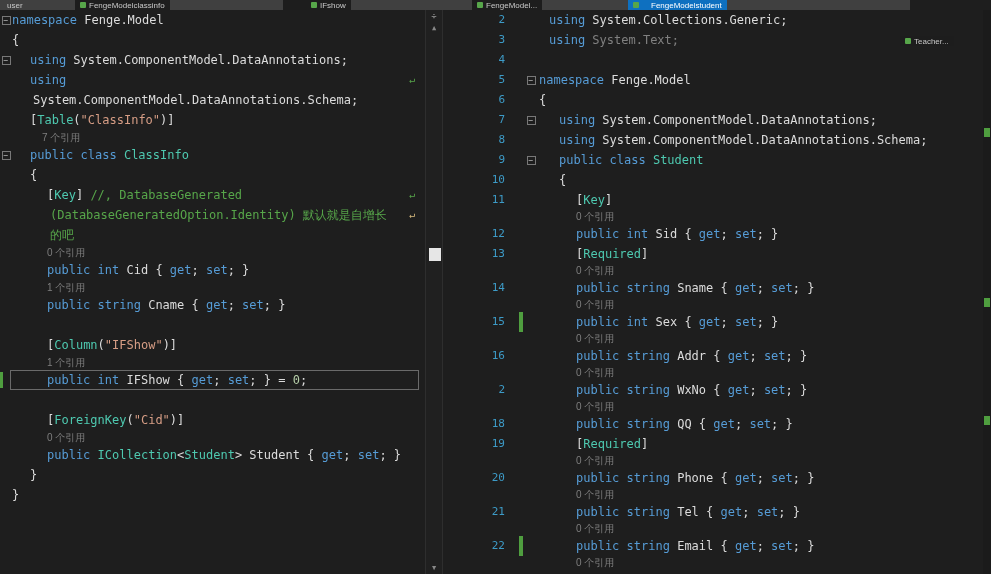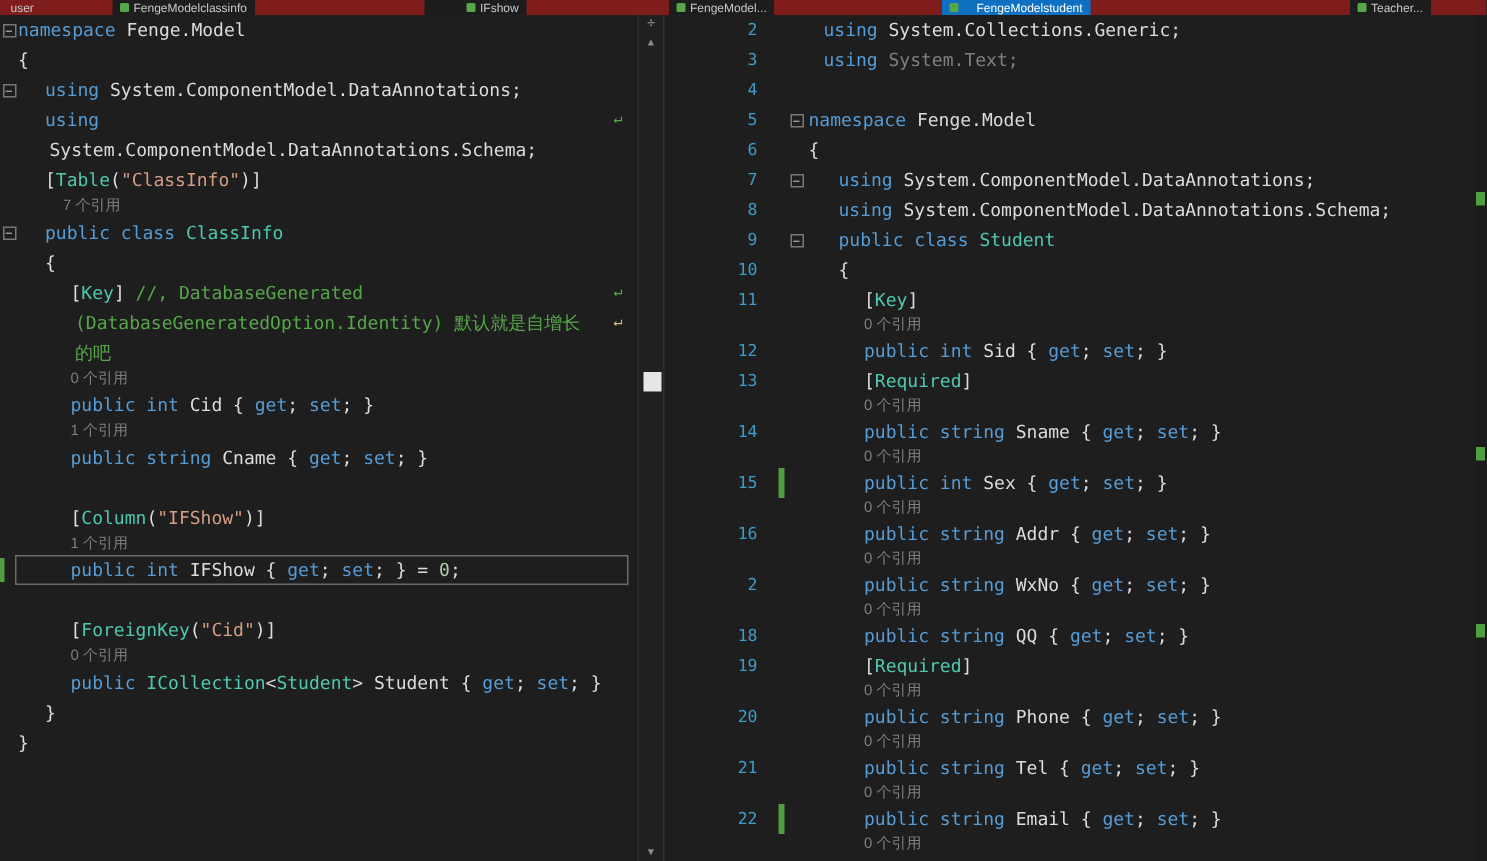--- a/index.html
+++ b/index.html
@@ -1,30 +1,30 @@
 <!DOCTYPE html>
 <html style="--background: #1E1E1E; --text: #DCDCDC; --keyword: #569CD6; --type: #4EC9B0; --string: #D69D85; --comment: #57A64A; --number: #B5CEA8; --dim: #808080; --lens: #7F7F7F; --lineNumber: #3D9BC7; --changeMark: #4F9E3F; --activeTab: #0E70C0; --boxBorder: #6A6A6A; --foldBorder: #787878; --thumb: #E6E6E6;"><head>
 <meta charset="utf-8">
 <style>
   * { margin:0; padding:0; box-sizing:border-box; }
   html,body { width:991px; height:574px; overflow:hidden; background:#1e1e1e;
               font-family:"DejaVu Sans Mono", monospace; }
 
   
-  .tabbar { position:absolute; top:0; left:0; width:991px; height:10px; background:#7f1d1d; z-index:5; }
+  .tabbar { position:absolute; top:0; left:0; width:910px; height:10px; background:#404040; z-index:5; }
   .tab { position:absolute; top:0; height:10px; display:flex; align-items:center; gap:3px;
          padding:0 5px; font-family:"Liberation Sans",sans-serif; font-size:8px;
          color:#c8c8c8; background:#1d1d1d; white-space:nowrap; }
   .tab.active { background:var(--activeTab,#0e70c0); color:#fff;gap:12px; }
   .tab:nth-child(1){ left:2px; background:transparent; }
   .tab:nth-child(2){ left:75px; }
   .tab:nth-child(3){ left:283px;padding-left:28px; }
-  .tab:nth-child(4){ left:446px; }
+  .tab:nth-child(4){ left:472px; }
   .tab:nth-child(5){ left:628px; }
-  .tab:nth-child(6){ left:900px; }
+  .tab:nth-child(6){ left:900px;margin-top:36px; }
   .tabicon { width:6px; height:6px; background:var(--comment,#57a64a); border-radius:1px; flex:none; }
 
   
   .pane { position:absolute; top:10px; height:564px; overflow:hidden;
           background:var(--background,#1e1e1e); font-size:12px; color:var(--text,#dcdcdc); }
   #leftPane  { left:0;   width:425px; }
   #rightPane { left:455px; width:528px; }
 
   .row  { display:flex; height:20px; line-height:20px; position:relative; }
   .lrow { font-family:"Liberation Sans",sans-serif; font-size:10px; color:var(--lens,#7f7f7f); }

